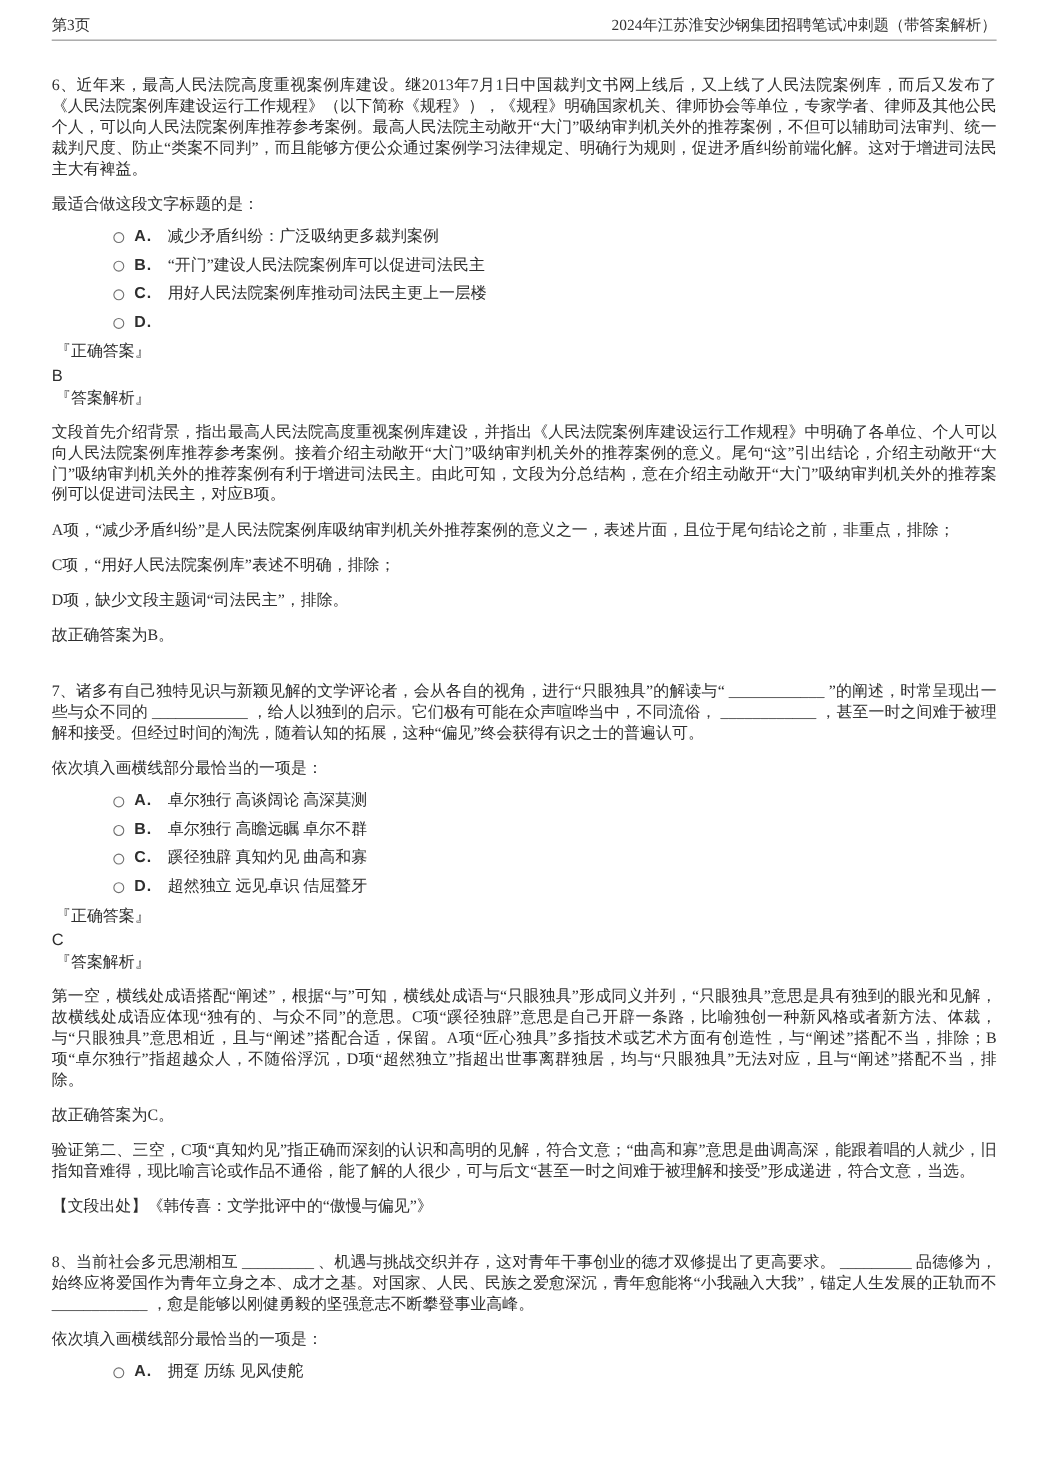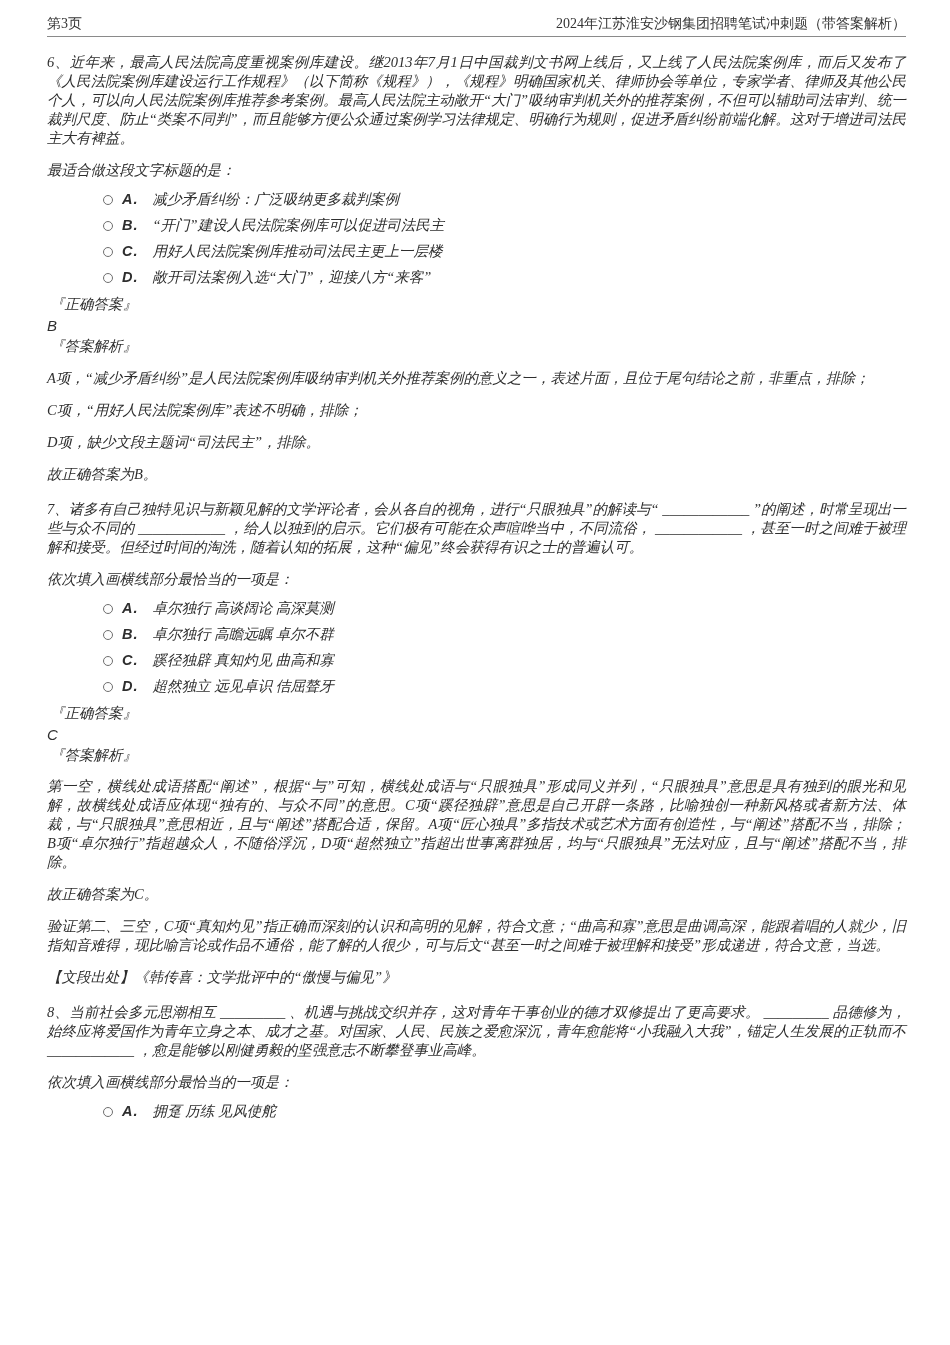--- a/index.html
+++ b/index.html
@@ -21,21 +21,21 @@
     justify-content: space-between;
     align-items: flex-end;
     margin: 0 44px 0 47px;
     padding: 14px 0 3px 0;
     border-bottom: 1px solid #8a8a8a;
     font-size: 14px;
     color: #333333;
   }
   .header .title { text-align: right; }
   .content { margin: 0 44px 0 47px; }
-  .question { margin-top: 16px; font-style: italic; }
+  .question { margin-top: 32px; }
   p.stem {
     margin: 0;
     text-align: justify;
   }
   p.prompt { margin: 13px 0 0 0; }
   .options { margin-top: 10px; padding-left: 56px; }
   .option-row {
     display: flex;
     align-items: baseline;
     margin-bottom: 7px;
@@ -113,30 +113,30 @@
           <span class="opt-text">“开门”建设人民法院案例库可以促进司法民主</span>
         </div>
         <div class="option-row">
           <span class="radio"></span>
           <span class="opt-letter">C.</span>
           <span class="opt-text">用好人民法院案例库推动司法民主更上一层楼</span>
         </div>
         <div class="option-row">
           <span class="radio"></span>
           <span class="opt-letter">D.</span>
-          <span class="opt-text">敞开司法案例入选“大门”，迎接八方“来客”</span>
         </div>
       </div>
 
       <div class="answer-block">
         <p class="ans-label">『正确答案』</p>
         <p class="ans-letter">B</p>
         <p class="ans-label">『答案解析』</p>
       </div>
 
+      <p class="analysis-p first">文段首先介绍背景，指出最高人民法院高度重视案例库建设，并指出《人民法院案例库建设运行工作规程》中明确了各单位、个人可以向人民法院案例库推荐参考案例。接着介绍主动敞开“大门”吸纳审判机关外的推荐案例的意义。尾句“这”引出结论，介绍主动敞开“大门”吸纳审判机关外的推荐案例有利于增进司法民主。由此可知，文段为分总结构，意在介绍主动敞开“大门”吸纳审判机关外的推荐案例可以促进司法民主，对应B项。</p>
       <p class="analysis-p">A项，“减少矛盾纠纷”是人民法院案例库吸纳审判机关外推荐案例的意义之一，表述片面，且位于尾句结论之前，非重点，排除；</p>
       <p class="analysis-p">C项，“用好人民法院案例库”表述不明确，排除；</p>
       <p class="analysis-p">D项，缺少文段主题词“司法民主”，排除。</p>
       <p class="analysis-p">故正确答案为B。</p>
     </div>
 
     <div class="question">
       <p class="stem"><span>7、</span><span>诸多有自己独特见识与新颖见解的文学评论者，会从各自的视角，进行“只眼独具”的解读与“ ____________ ”的阐述，时常呈现出一些与众不同的 ____________ ，给人以独到的启示。它们极有可能在众声喧哗当中，不同流俗， ____________ ，甚至一时之间难于被理解和接受。但经过时间的淘洗，随着认知的拓展，这种“偏见”终会获得有识之士的普遍认可。</span></p>
       <p class="prompt">依次填入画横线部分最恰当的一项是：</p>
 

